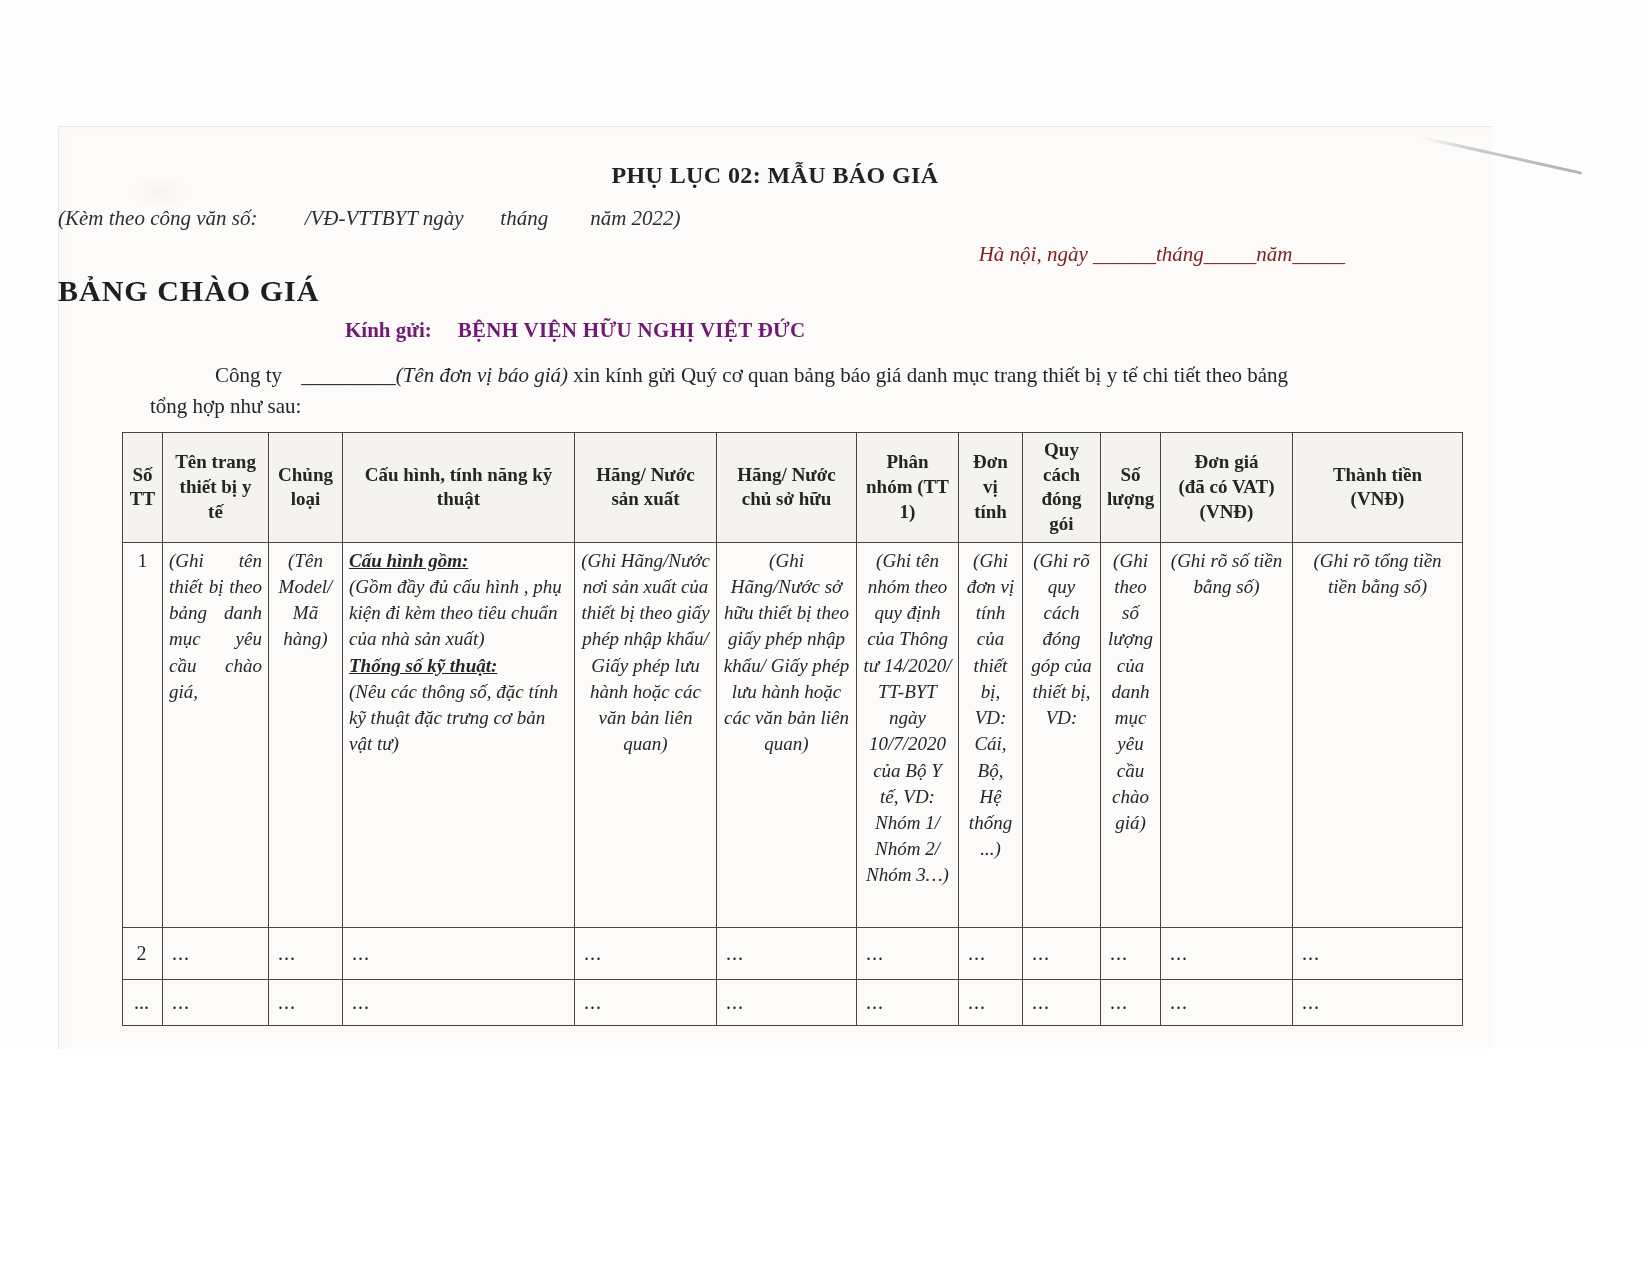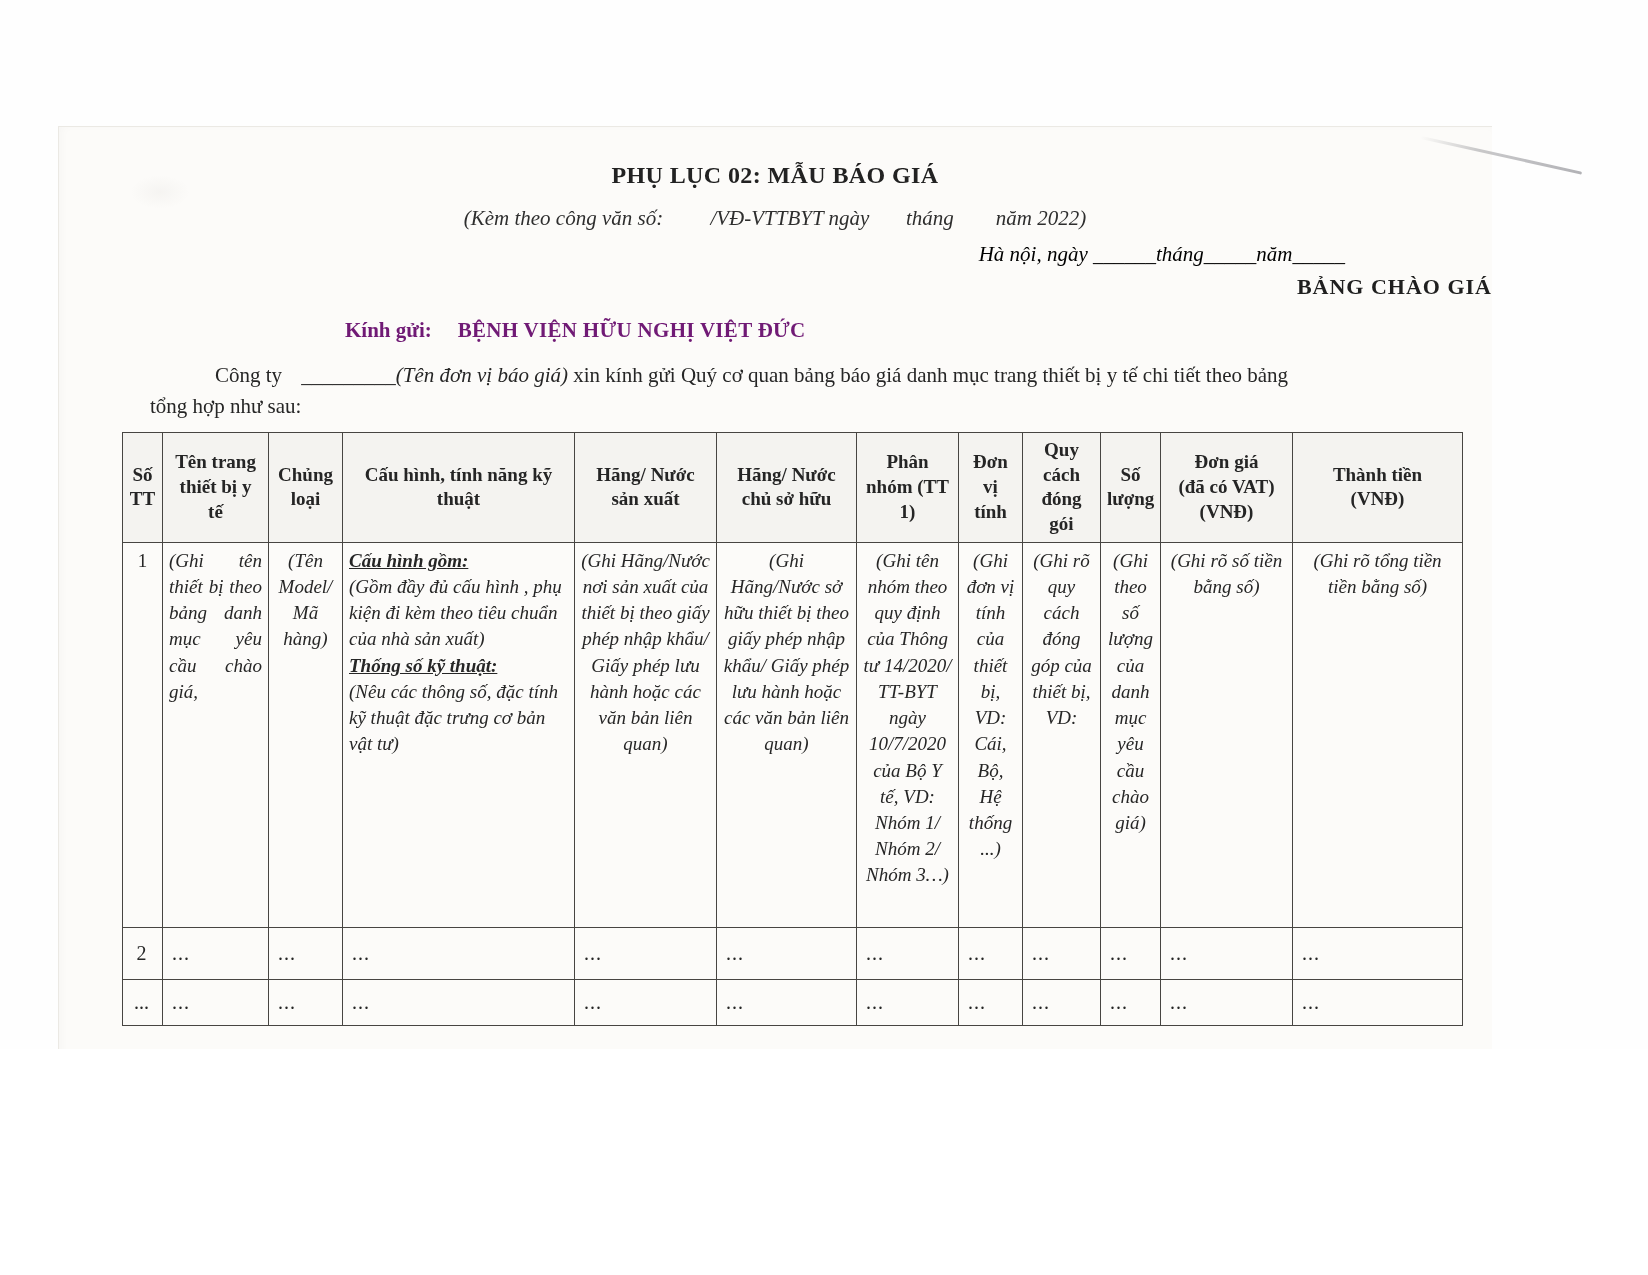--- a/index.html
+++ b/index.html
@@ -20,30 +20,30 @@
   .smudge{position:absolute;border-radius:50%;pointer-events:none;}
   .smudge.s1{left:110px;top:1095px;width:120px;height:46px;background:radial-gradient(ellipse at center,rgba(120,115,105,.07),rgba(120,115,105,0) 70%);}
   .smudge.s2{left:540px;top:1150px;width:160px;height:40px;background:radial-gradient(ellipse at center,rgba(120,115,105,.05),rgba(120,115,105,0) 70%);}
   .smudge.s3{left:130px;top:175px;width:60px;height:34px;background:radial-gradient(ellipse at center,rgba(120,115,105,.05),rgba(120,115,105,0) 70%);}
 
   .doc-title{
     position:absolute;top:36px;left:0;width:100%;text-align:center;
     font-size:24px;font-weight:bold;letter-spacing:.4px;color:#222;
   }
   .doc-subtitle{
-    position:absolute;top:80px;left:0;width:100%;text-align:center;
+    position:absolute;top:80px;left:0;width:100%;text-align:left;
     font-size:21px;font-style:italic;white-space:pre-wrap;color:#2e2e2e;
   }
   .dateline{
     position:absolute;top:116px;right:147px;
-    font-size:21px;font-style:italic;color:#000000;margin-left:30px;
+    font-size:21px;font-style:italic;color:#7f1d1d;margin-left:30px;
   }
   .doc-heading{
-    position:absolute;top:148px;left:0;width:100%;text-align:right;
-    font-size:22px;font-weight:bold;letter-spacing:1px;color:#1f1f1f;
+    position:absolute;top:148px;left:0;width:100%;text-align:left;
+    font-size:30px;font-weight:bold;letter-spacing:1px;color:#1f1f1f;
   }
   .salutation{
     position:absolute;top:192px;left:287px;font-size:21px;font-weight:bold;color:#701a75;
   }
   .salutation .recipient{margin-left:26px;letter-spacing:.3px;}
   .intro{position:absolute;top:234px;left:92px;width:1300px;font-size:21px;line-height:31px;color:#262626;}
   .intro .line1{padding-left:65px;}
   .intro .blank{letter-spacing:0;margin-left:14px;}
   .intro .unit-italic{font-style:italic;}
 

